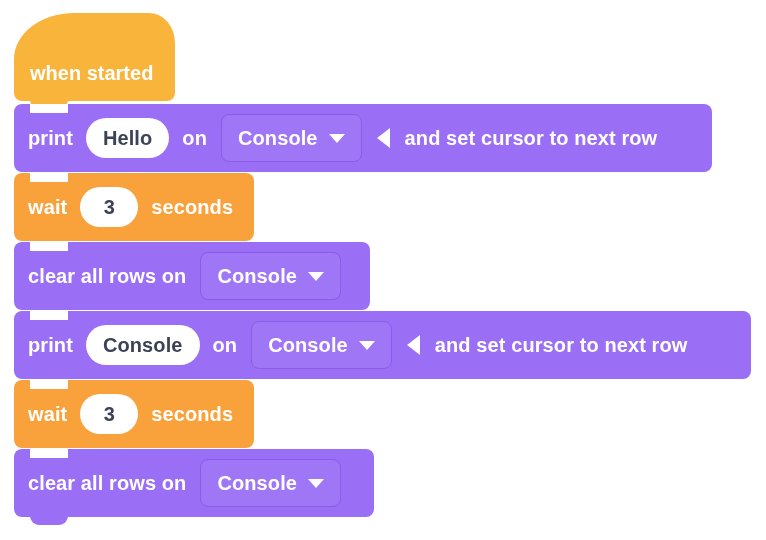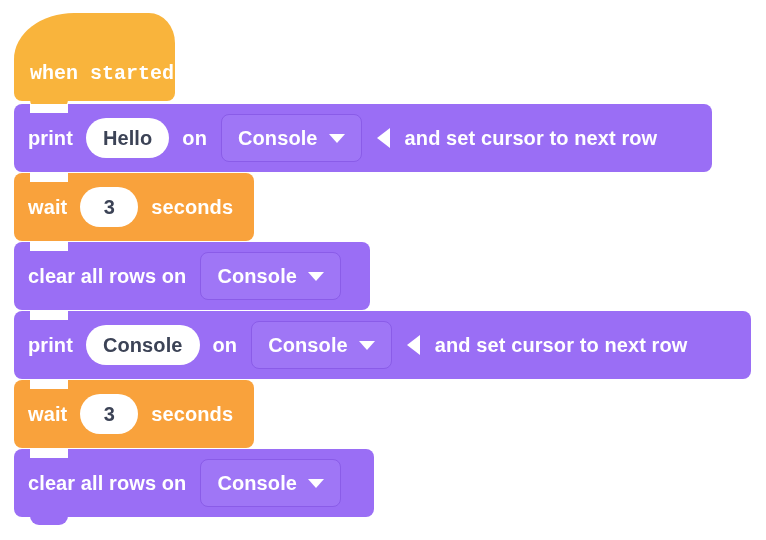--- a/index.html
+++ b/index.html
@@ -72,21 +72,20 @@
   }
 
   
   .hat {
     position: absolute;
     box-sizing: border-box;
     color: #ffffff;
     font-size: 20px;
     font-weight: 700;
     white-space: nowrap;
-    font-family: Liberation Mono, monospace;
   }
   .hat .hat-dome {
     position: absolute;
     left: 0; top: 0;
     width: 100%;
     height: 100%;
     background: #f9b43c;
     border-radius: 60px 26px 8px 8px / 46px 30px 8px 8px;
   }
   .hat .hat-label {

